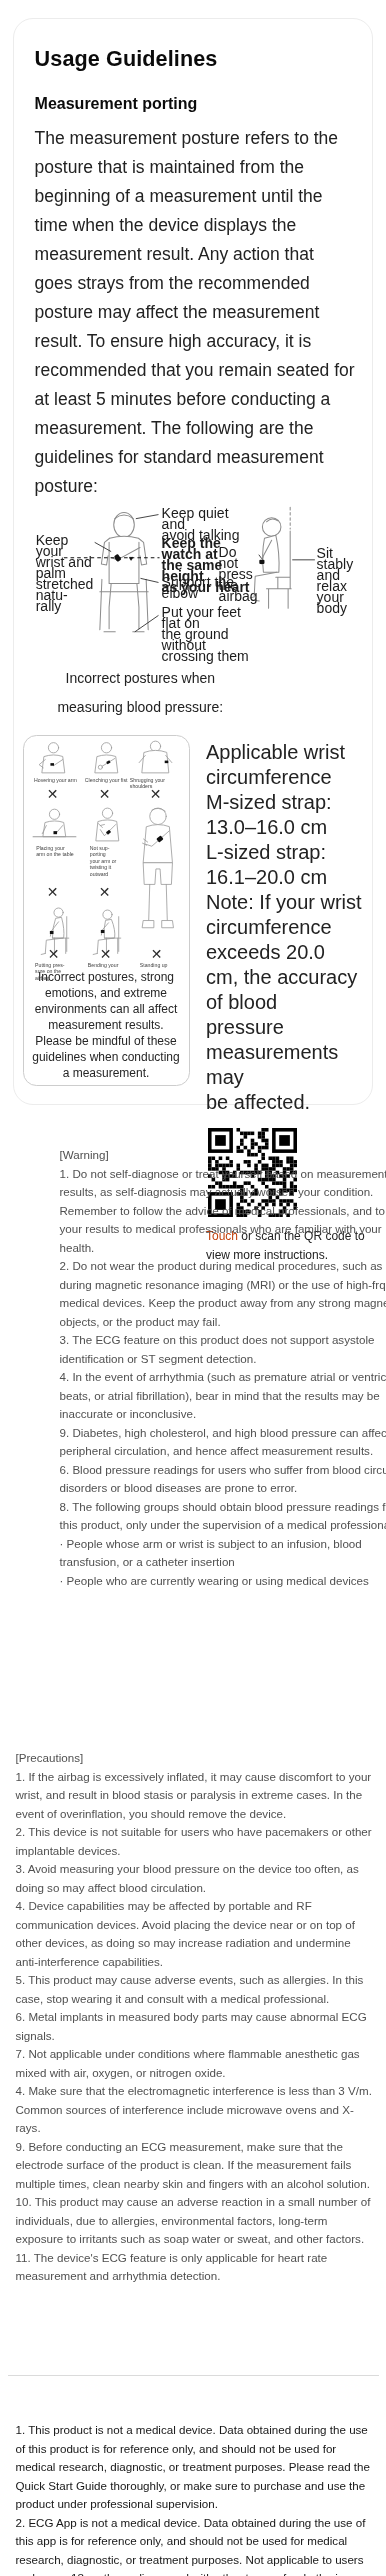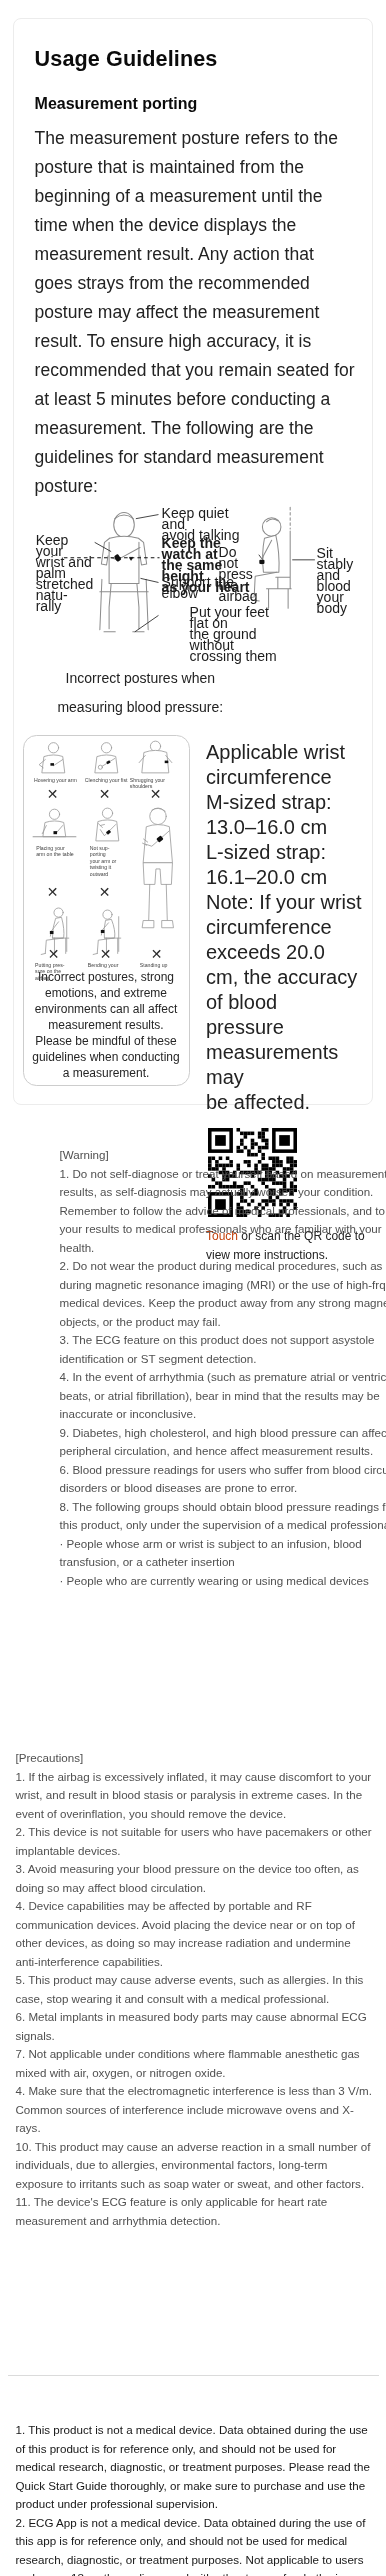--- a/index.html
+++ b/index.html
@@ -1,20 +1,20 @@
 <!DOCTYPE html>
 <html style="font-size:8.2px"><head>
 <meta charset="utf-8">
 <style>
   html,body{margin:0;padding:0;background:#fff;}
   .page{position:relative;width:386px;height:3308px;background:#fff;
         font-family:"Liberation Sans",sans-serif;color:#1f1f1f;overflow:hidden;}
   
   .card{position:absolute;left:13px;top:18px;width:360px;height:1087px;
-        border:1px solid #ececec;border-radius:8px;background:#fff;box-sizing:border-box;}
+        border:1px solid #ececec;border-radius:20px;background:#fff;box-sizing:border-box;}
   .h1{position:absolute;left:20.6px;top:27px;font-size:21.6px;font-weight:700;color:#0b0b0b;letter-spacing:0.1px;}
   .h2{position:absolute;left:20.6px;top:76px;font-size:16px;font-weight:700;color:#0b0b0b;}
   .intro{position:absolute;left:20.6px;top:105px;width:321px;font-size:17.5px;line-height:29px;color:#222;}
   
   .fig1{position:absolute;left:19.6px;top:487px;width:321px;height:155px;}
   .fig1 svg{position:absolute;left:0;top:0;}
   .plabel{position:absolute;font-size:14px;line-height:11px;color:#1c1c1c;white-space:pre-line;}
   .plabel.bold{font-weight:700;}
   
   .h3{position:absolute;left:10.3px;top:645px;width:232px;text-align:center;
@@ -105,28 +105,28 @@
       <div class="plabel" style="left:2.1px;top:29px;width:61px;">Keep your
 wrist and palm
 stretched natu-
 rally</div>
       <div class="plabel" style="left:128px;top:2.1px;width:82px;">Keep quiet and
 avoid talking</div>
       <div class="plabel bold" style="left:128px;top:32px;width:93px;">Keep the watch at
 the same height
 as your heart</div>
       <div class="plabel" style="left:128px;top:71px;width:93px;">Support the elbow</div>
-      <div class="plabel" style="left:128px;top:101px;width:93px;margin-left:28px;">Put your feet flat on
+      <div class="plabel" style="left:128px;top:101px;width:93px;">Put your feet flat on
 the ground without
 crossing them</div>
       <div class="plabel" style="left:185px;top:41px;width:40px;">Do not
 press the
 airbag</div>
       <div class="plabel" style="left:283px;top:42px;width:38px;">Sit stably
-and blood
+and relax
 your body</div>
     </div>
 
     <div class="h3">Incorrect postures when
 measuring blood pressure:</div>
 
     <div class="ibox">
 
       <div class="cell fig" style="left:9.3px;top:5.2px;">
         <svg width="41" height="33" viewBox="0 0 80 64">
@@ -512,20 +512,21 @@
   <div class="sec prec">
     <p>[Precautions]</p>
     <p>1. If the airbag is excessively inflated, it may cause discomfort to your wrist, and result in blood stasis or paralysis in extreme cases. In the event of overinflation, you should remove the device.</p>
     <p>2. This device is not suitable for users who have pacemakers or other implantable devices.</p>
     <p>3. Avoid measuring your blood pressure on the device too often, as doing so may affect blood circulation.</p>
     <p>4. Device capabilities may be affected by portable and RF communication devices. Avoid placing the device near or on top of other devices, as doing so may increase radiation and undermine anti-interference capabilities.</p>
     <p>5. This product may cause adverse events, such as allergies. In this case, stop wearing it and consult with a medical professional.</p>
     <p>6. Metal implants in measured body parts may cause abnormal ECG signals.</p>
     <p>7. Not applicable under conditions where flammable anesthetic gas mixed with air, oxygen, or nitrogen oxide.</p>
     <p>4. Make sure that the electromagnetic interference is less than 3 V/m. Common sources of interference include microwave ovens and X-rays.</p>
+    <p>9. Before conducting an ECG measurement, make sure that the electrode surface of the product is clean. If the measurement fails multiple times, clean nearby skin and fingers with an alcohol solution.</p>
     <p>10. This product may cause an adverse reaction in a small number of individuals, due to allergies, environmental factors, long-term exposure to irritants such as soap water or sweat, and other factors.</p>
     <p>11. The device's ECG feature is only applicable for heart rate measurement and arrhythmia detection.</p>
   </div>
 
   <div class="divider"></div>
 
   <div class="sec notes">
     <p>1. This product is not a medical device. Data obtained during the use of this product is for reference only, and should not be used for medical research, diagnostic, or treatment purposes. Please read the Quick Start Guide thoroughly, or make sure to purchase and use the product under professional supervision.</p>
     <p>2. ECG App is not a medical device. Data obtained during the use of this app is for reference only, and should not be used for medical research, diagnostic, or treatment purposes. Not applicable to users under age 18, or those diagnosed with other types of arrhythmia. Please read the instructions thoroughly.</p>
 

